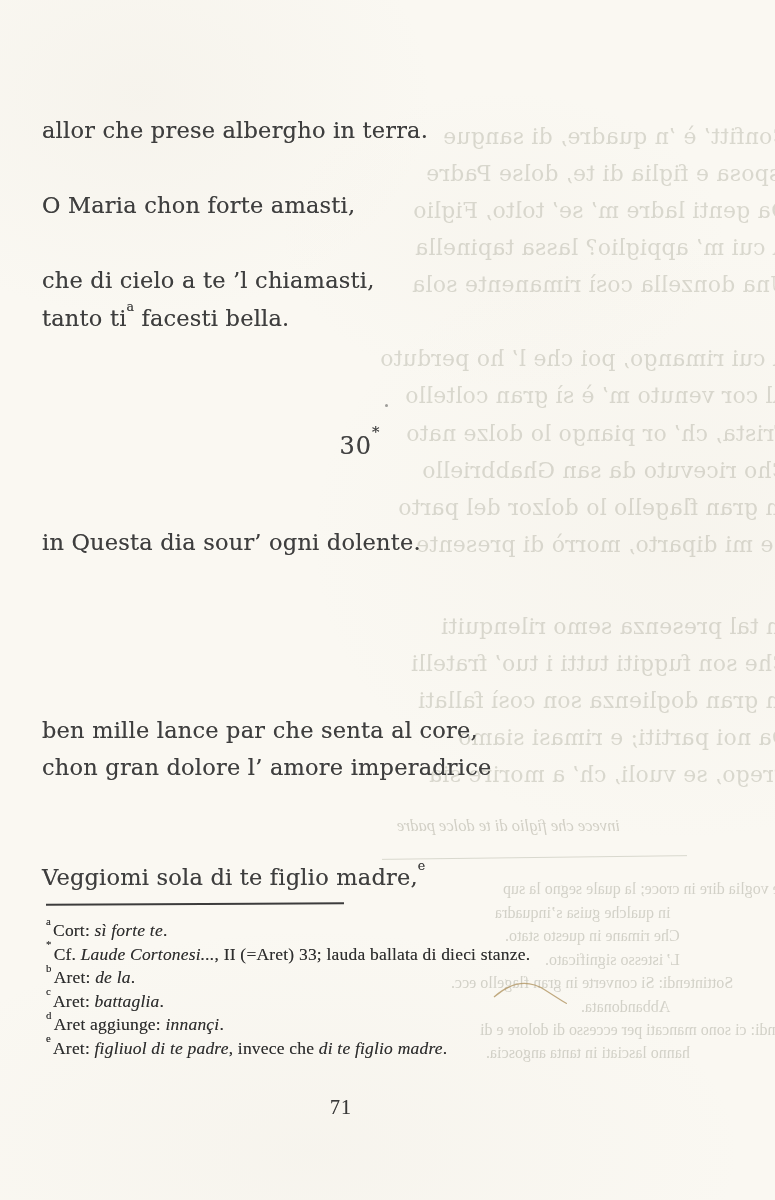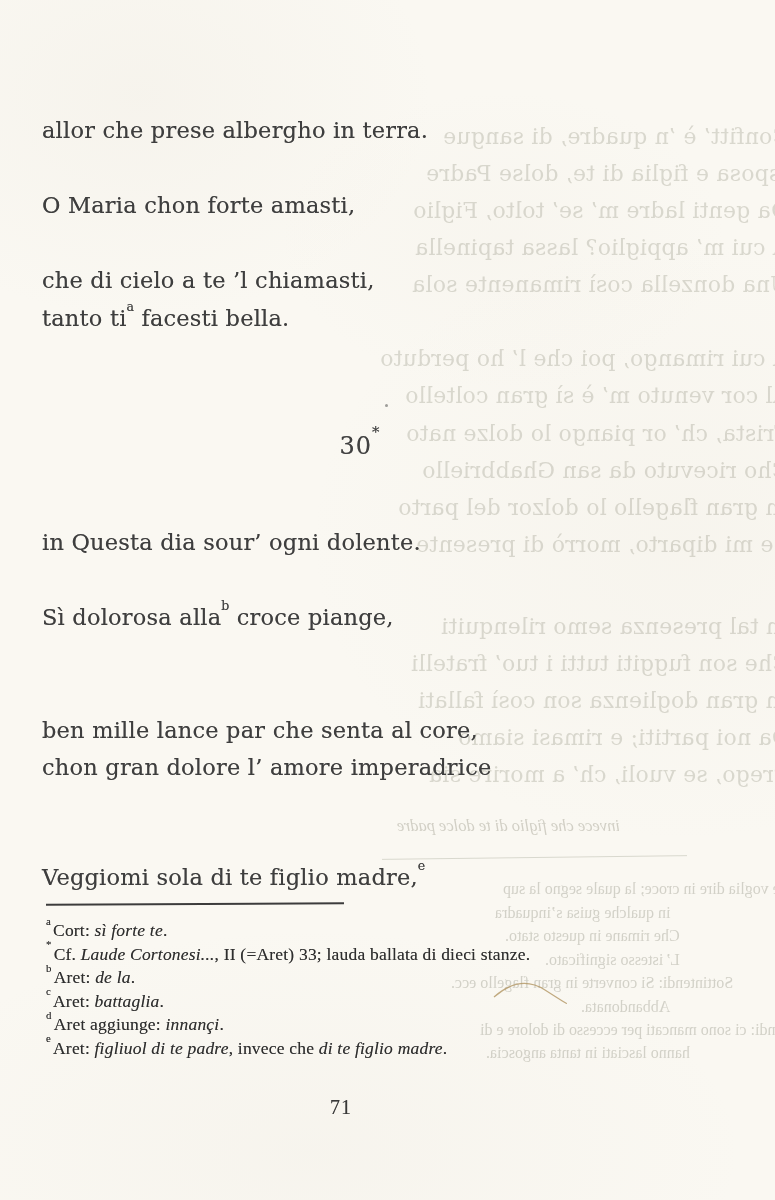--- a/index.html
+++ b/index.html
@@ -90,21 +90,20 @@
   <div class="poemline" style="top:112px">allor che prese albergho in terra.</div>
 
   <div class="poemline" style="top:187px">O Maria chon forte amasti,</div>
   <div class="poemline" style="top:262px">che di cielo a te ’l chiamasti,</div>
   <div class="poemline" style="top:299.5px">tanto ti<sup>a</sup> facesti bella.</div>
 
   <div class="heading">30<sup>*</sup></div>
 
   <div class="poemline" style="top:523.5px">in Questa dia sour’ ogni dolente.</div>
 
-  <div class="poemline" style="top:599px">Sì dolorosa alla<sup>b</sup> croce piange,</div>
   <div class="poemline" style="top:711.5px">ben mille lance par che senta al core,</div>
   <div class="poemline" style="top:749px">chon gran dolore l’ amore imperadrice</div>
 
   <div class="poemline" style="top:859px">Veggiomi sola di te figlio madre,<sup>e</sup></div>
 
   <div class="fn-rule"></div>
 
   <div class="fnline" style="top:919px"><sup>a</sup>Cort: <i>sì forte te</i>.</div>
   <div class="fnline" style="top:942.5px"><sup>*</sup>Cf. <i>Laude Cortonesi...</i>, II (=Aret) 33; lauda ballata di dieci stanze.</div>
   <div class="fnline" style="top:966px"><sup>b</sup>Aret: <i>de la</i>.</div>

